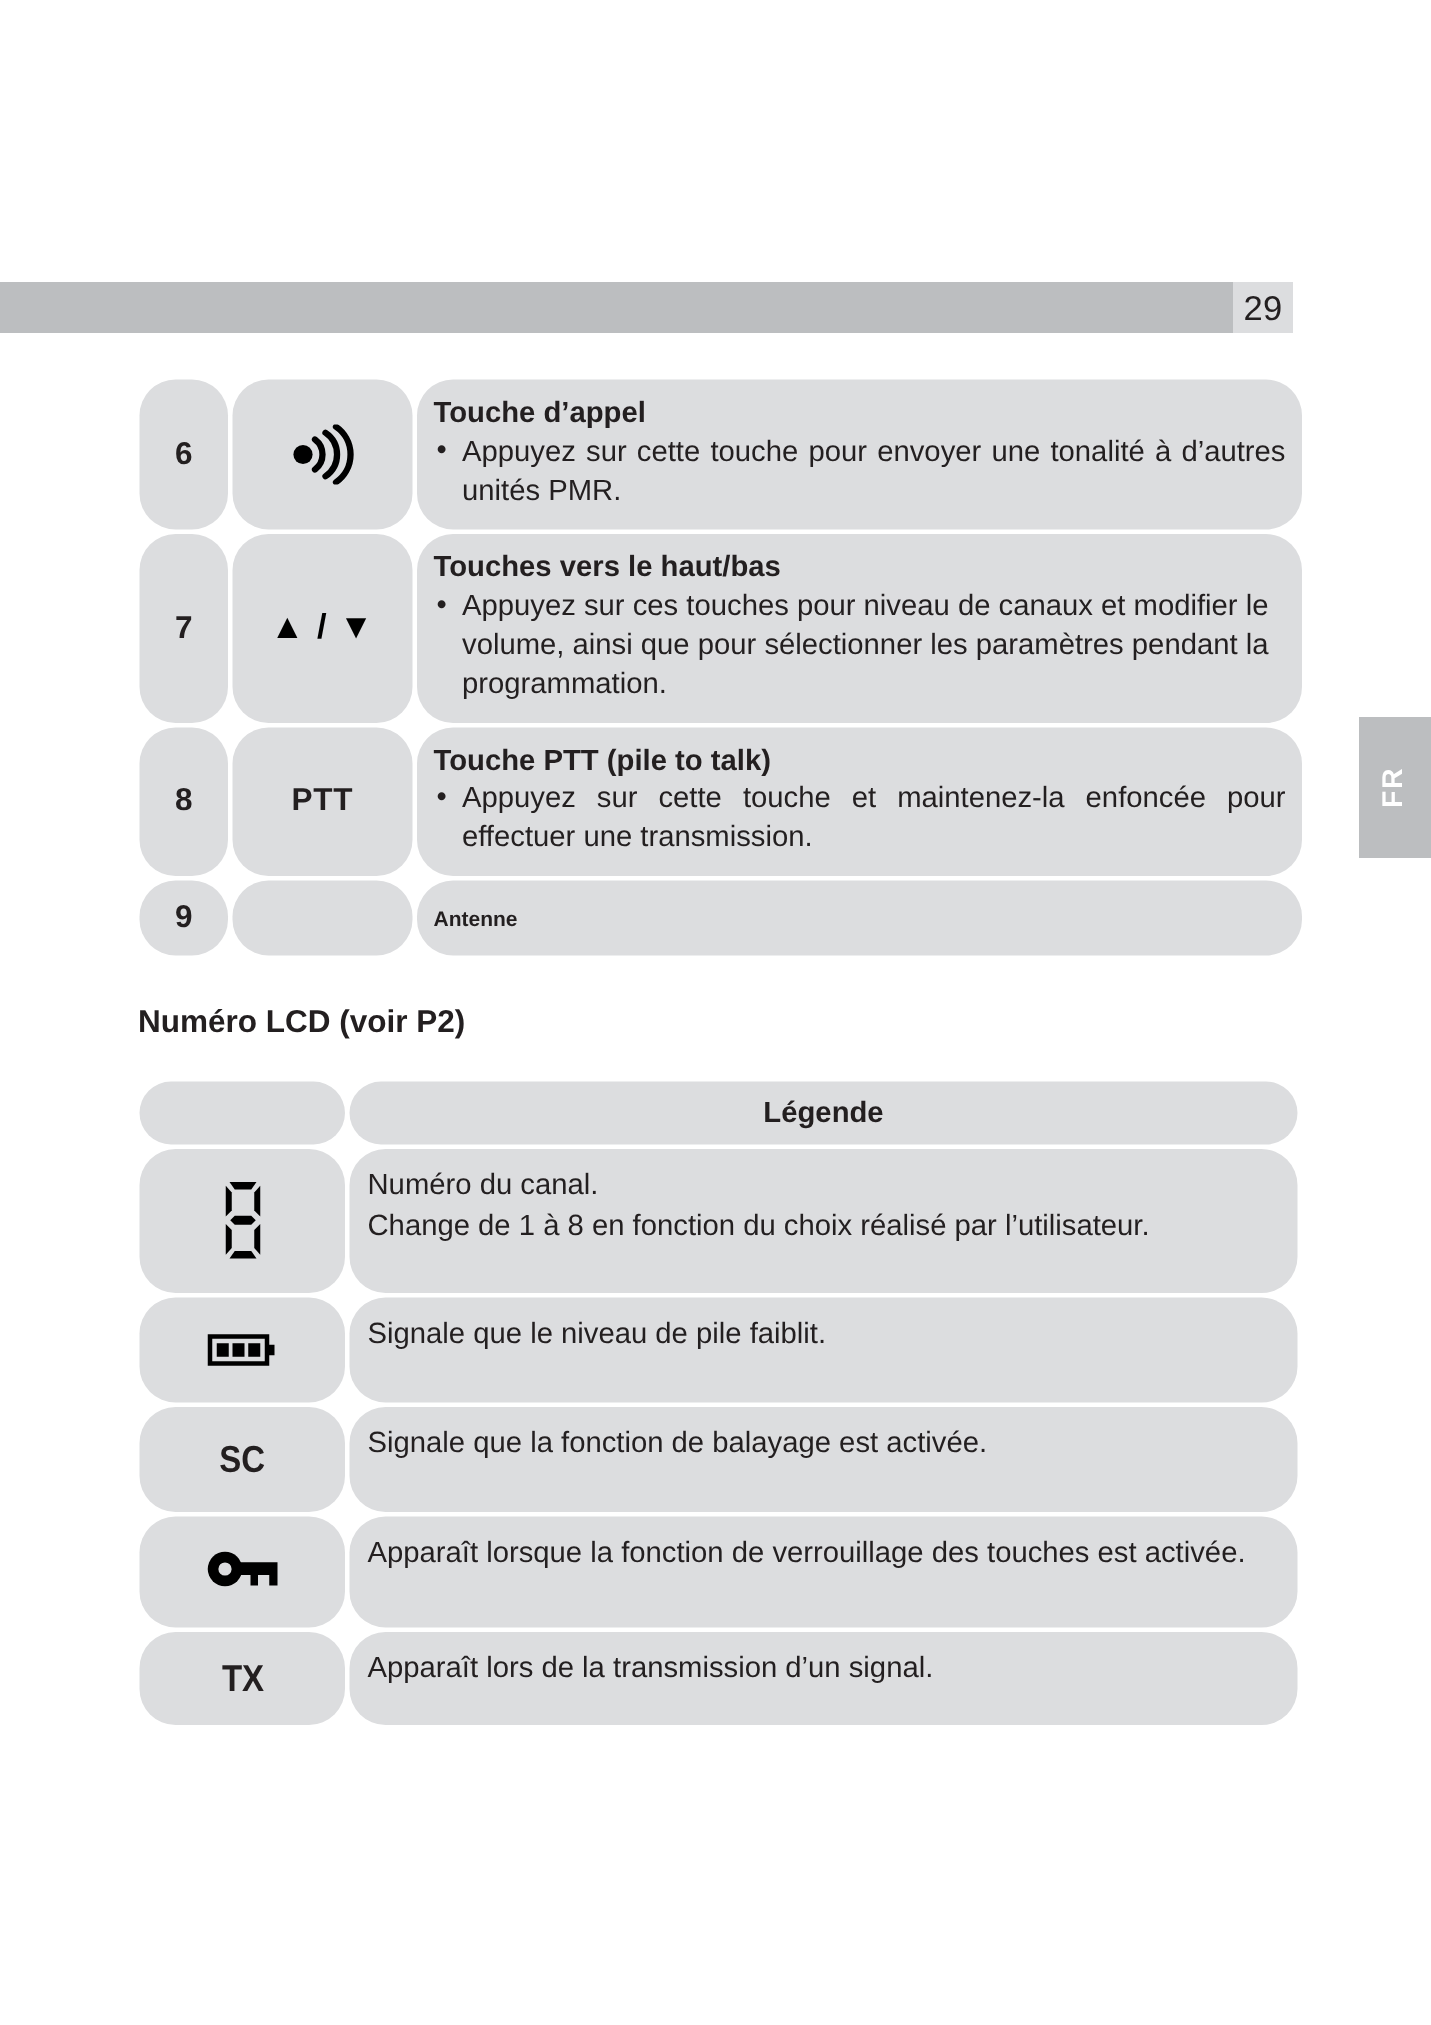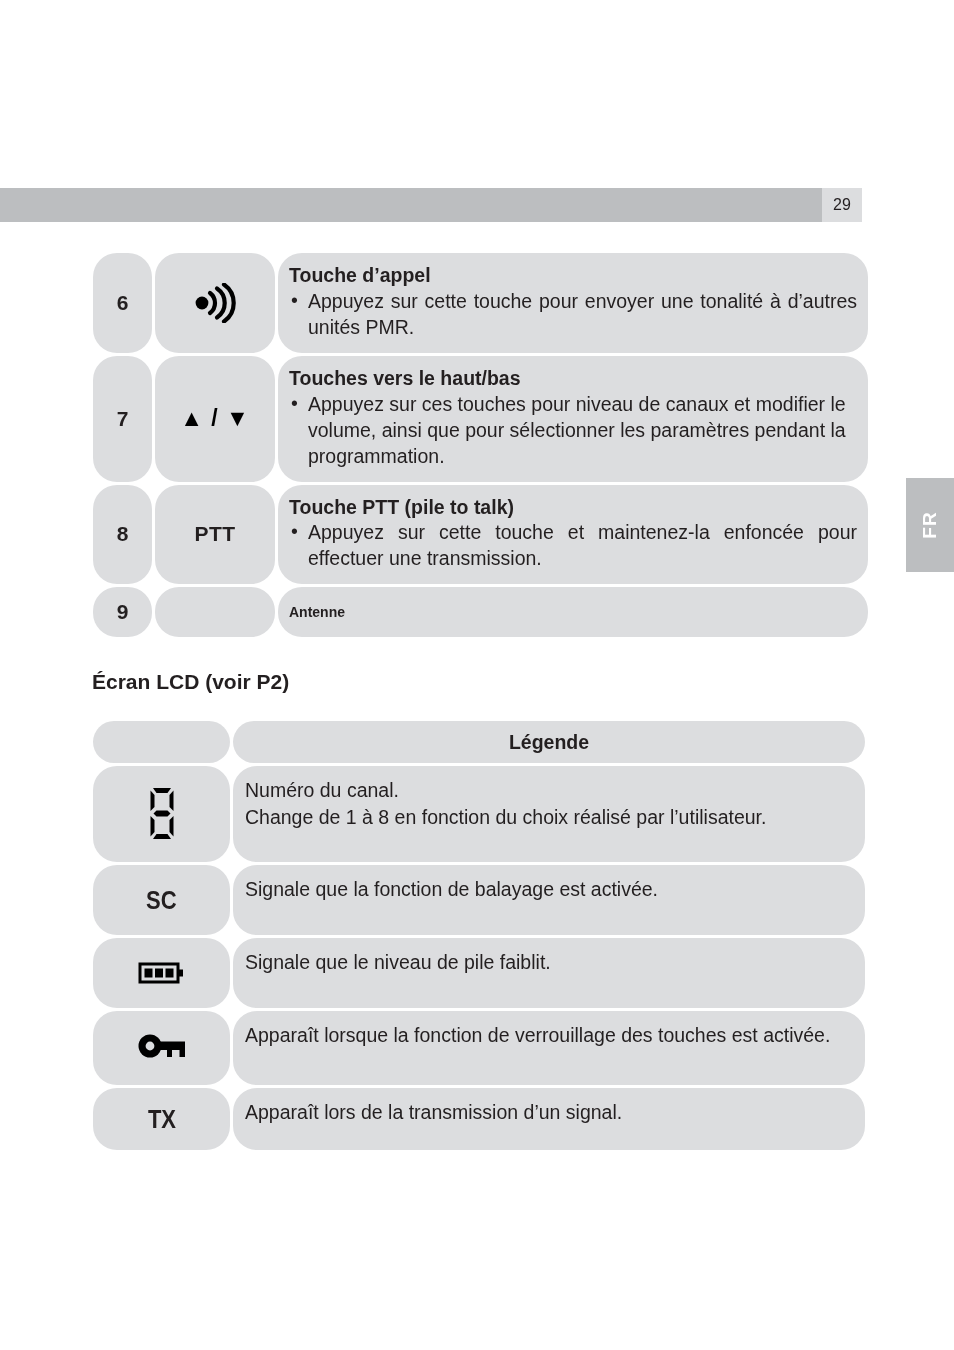--- a/index.html
+++ b/index.html
@@ -30,21 +30,21 @@
     left: 822px;
     top: 188px;
     width: 40px;
     height: 34px;
     background: #dcdddf;
     display: flex;
     align-items: center;
     justify-content: center;
   }
   .page-number {
-    font-size: 16px;
+    font-size: 23px;
     color: #231f20;
     font-family: "Liberation Sans", sans-serif;
     letter-spacing: 0.2px;
   }
 
   
   .side-tab {
     position: absolute;
     left: 906px;
     top: 478px;
@@ -260,21 +260,21 @@
     <tr>
       <td class="cell-num" style="height:50px">9</td>
       <td class="cell-icon"></td>
       <td class="cell-desc" style="vertical-align:middle !important;padding-top:0 !important;padding-bottom:0 !important">
         <div class="desc-single">Antenne</div>
       </td>
     </tr>
   </tbody>
 </table>
 
-<div class="section-heading">Écran LCD (voir P2)</div>
+<div class="section-heading">Numéro LCD (voir P2)</div>
 
 <table class="doc-table" id="table-lcd">
   <colgroup>
     <col class="col-sym">
       <col class="col-leg">
   </colgroup>
   <tbody>
 
     <tr>
       <td class="cell-head"></td>
@@ -297,43 +297,43 @@
 
           <polygon points="29.5,31 29.5,51.5 25.5,47 25.5,35" fill="#000"></polygon>
 
           <polygon points="12.5,49 23.5,49 27,54 9,54" fill="#000"></polygon>
         </svg>
       </td>
       <td class="cell-leg justify">
         <div>Numéro du canal.</div>
         <div>Change de 1 à 8 en fonction du choix réalisé par l’utilisateur.</div>
       </td>
-    </tr>
-
-    <tr>
-      <td class="cell-sym" style="height:70px">
-        <span class="lcd-text">SC</span>
-      </td>
-      <td class="cell-leg">Signale que la fonction de balayage est activée.</td>
     </tr>
 
     <tr>
       <td class="cell-sym" style="height:70px">
         <svg class="icon-svg" width="48" height="26" viewBox="0 0 48 26">
           <rect x="2" y="4" width="38" height="18" fill="none" stroke="#000" stroke-width="3"></rect>
           <rect x="40" y="9.5" width="5" height="7" fill="#000"></rect>
           <rect x="6.5" y="8.5" width="8" height="9" fill="#000"></rect>
           <rect x="17" y="8.5" width="8" height="9" fill="#000"></rect>
           <rect x="27.5" y="8.5" width="8" height="9" fill="#000"></rect>
         </svg>
       </td>
       <td class="cell-leg">Signale que le niveau de pile faiblit.</td>
     </tr>
 
     <tr>
+      <td class="cell-sym" style="height:70px">
+        <span class="lcd-text">SC</span>
+      </td>
+      <td class="cell-leg">Signale que la fonction de balayage est activée.</td>
+    </tr>
+
+    <tr>
       <td class="cell-sym" style="height:74px">
         <svg class="icon-svg" width="52" height="30" viewBox="0 0 52 30">
           <circle cx="14" cy="13" r="11.5" fill="#000"></circle>
           <circle cx="14" cy="13" r="4.4" fill="#dcdddf"></circle>
           <rect x="23" y="8.5" width="26" height="8.5" fill="#000"></rect>
           <rect x="31" y="17" width="5" height="7" fill="#000"></rect>
           <rect x="43.5" y="17" width="5.5" height="7" fill="#000"></rect>
         </svg>
       </td>
       <td class="cell-leg justify">Apparaît lorsque la fonction de verrouillage des touches est activée.</td>

